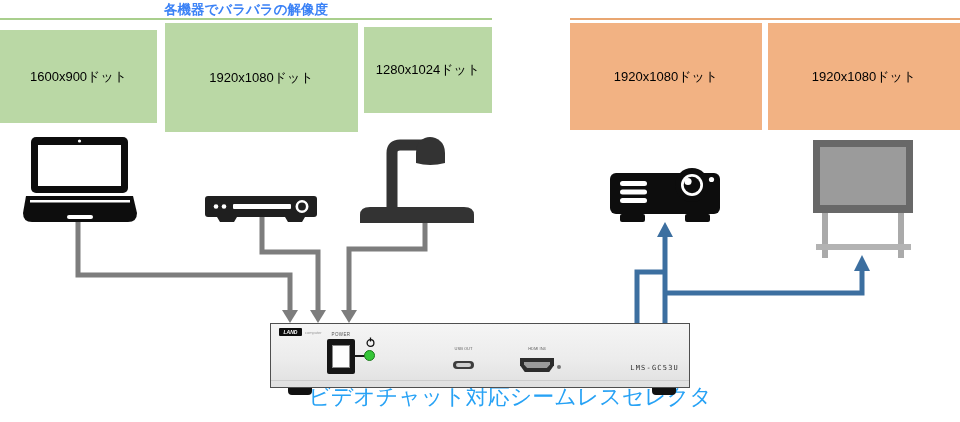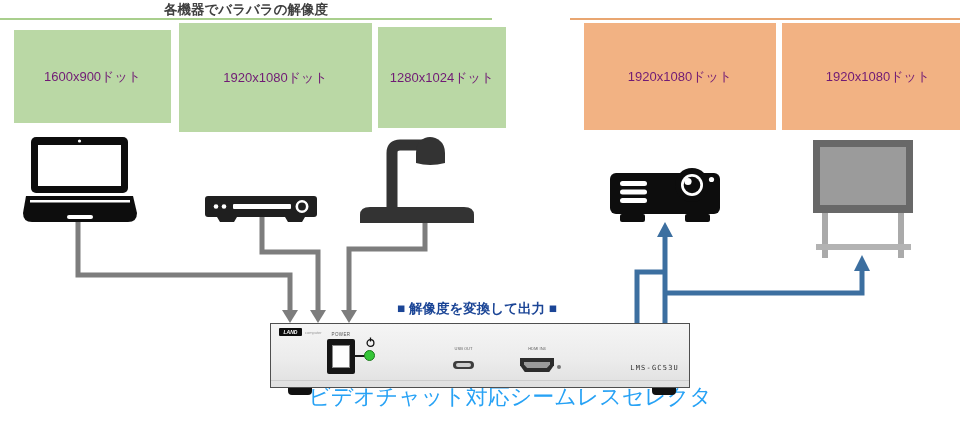--- a/index.html
+++ b/index.html
@@ -2,34 +2,34 @@
 <html style="--green_box: #bad8a5; --green_underline: #a9cf8d; --orange_box: #f2b283; --orange_underline: #e9a671; --input_cable: #7d7d7d; --output_cable: #3c6fa0; --convert_label_text: #1b4596; --product_caption_text: #27a2f5; --power_led: #35c637;"><head>
 <meta charset="utf-8">
 <style>
   html,body{margin:0;padding:0;background:#fff;}
   #canvas{
     position:relative;width:960px;height:422px;background:#fff;overflow:hidden;
     font-family:"Liberation Sans","DejaVu Sans",sans-serif;color:#111;
   }
   
   .sec-title{position:absolute;top:1px;height:17px;text-align:center;
-    font-size:13.5px;font-weight:bold;color:#404040;line-height:17px;}
+    font-size:13.5px;font-weight:bold;color:#3b82f6;line-height:17px;}
   .sec-title.left{left:0;width:492px;}
   .sec-title.right{left:570px;width:390px;}
   .sec-line{position:absolute;top:18px;height:2px;}
   .sec-line.left{left:0;width:492px;background:var(--green_underline,#a9cf8d);}
   .sec-line.right{left:570px;width:390px;background:var(--orange_underline,#e9a671);}
   
   .resbox{position:absolute;display:flex;align-items:center;justify-content:center;
-    font-size:13px;color:#701a75;margin-left:14px;}
+    font-size:13px;color:#000000;}
   .green{background:var(--green_box,#bad8a5);}
   .orange{background:var(--orange_box,#f2b283);}
   .g1{left:0;top:30px;width:157px;height:93px;}
   .g2{left:165px;top:23px;width:193px;height:109px;}
-  .g3{left:364px;top:27px;width:128px;height:101px;}
+  .g3{left:364px;top:27px;width:128px;height:86px;}
   .o1{left:570px;top:23px;width:192px;height:107px;}
   .o2{left:768px;top:23px;width:192px;height:107px;}
   
   svg.icon{position:absolute;z-index:2;}
   #cables{position:absolute;left:0;top:0;z-index:1;}
   
   .convert-label{position:absolute;left:372px;top:300px;width:210px;text-align:center;
     font-size:13.5px;font-weight:bold;color:var(--convert_label_text,#1b4596);}
   .product-caption{position:absolute;left:300px;top:382px;width:420px;text-align:center;
     font-size:22px;color:var(--product_caption_text,#27a2f5);}
@@ -159,21 +159,20 @@
   </svg>
 
   <svg class="icon" style="left:810px;top:138px" width="105" height="122" viewBox="0 0 105 122">
     <rect x="3" y="2" width="100" height="73" fill="#686868"></rect>
     <rect x="10" y="9" width="86" height="58" fill="#9b9b9b"></rect>
     <rect x="12" y="75" width="6" height="45" fill="#aaaaaa"></rect>
     <rect x="88" y="75" width="6" height="45" fill="#aaaaaa"></rect>
     <rect x="6" y="106" width="95" height="6" fill="#b3b3b3"></rect>
   </svg>
 
-  <div class="convert-label">■ 解像度を変換して出力 ■</div>
 
   <div id="device">
     <div class="badge">LAND</div>
     <div class="badge-suffix">computer</div>
     <div class="power-label">POWER</div>
     <div class="switch">
       <div class="btn"></div>
     </div>
     <svg class="psym" width="11" height="11" viewBox="0 0 11 11">
       <circle cx="5.5" cy="6" r="3.4" fill="none" stroke="#111" stroke-width="1.3"></circle>

